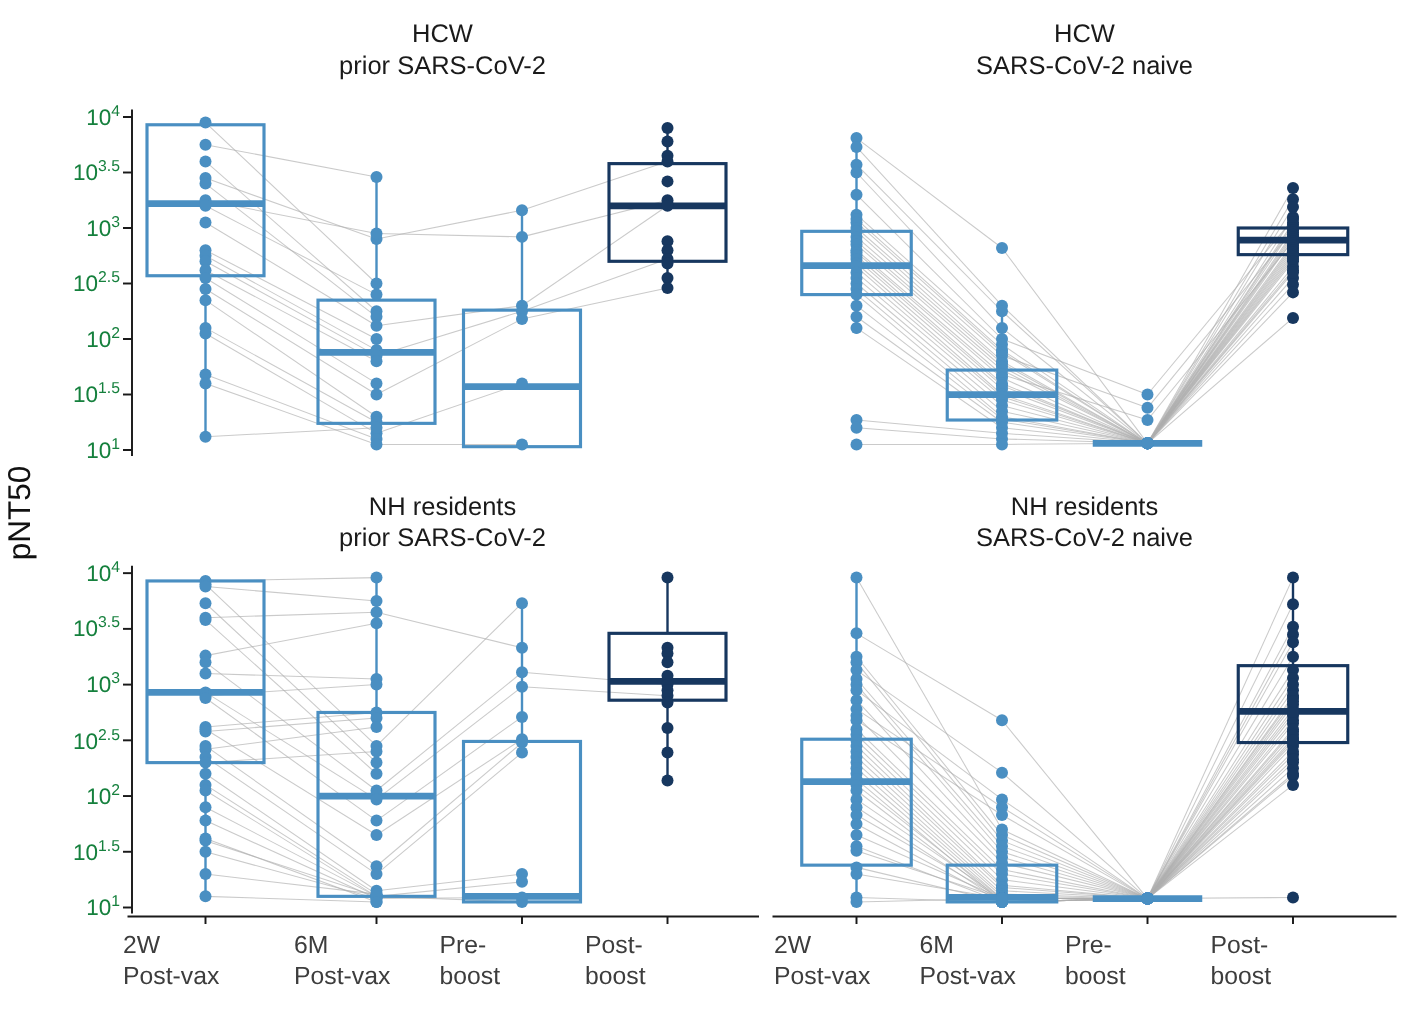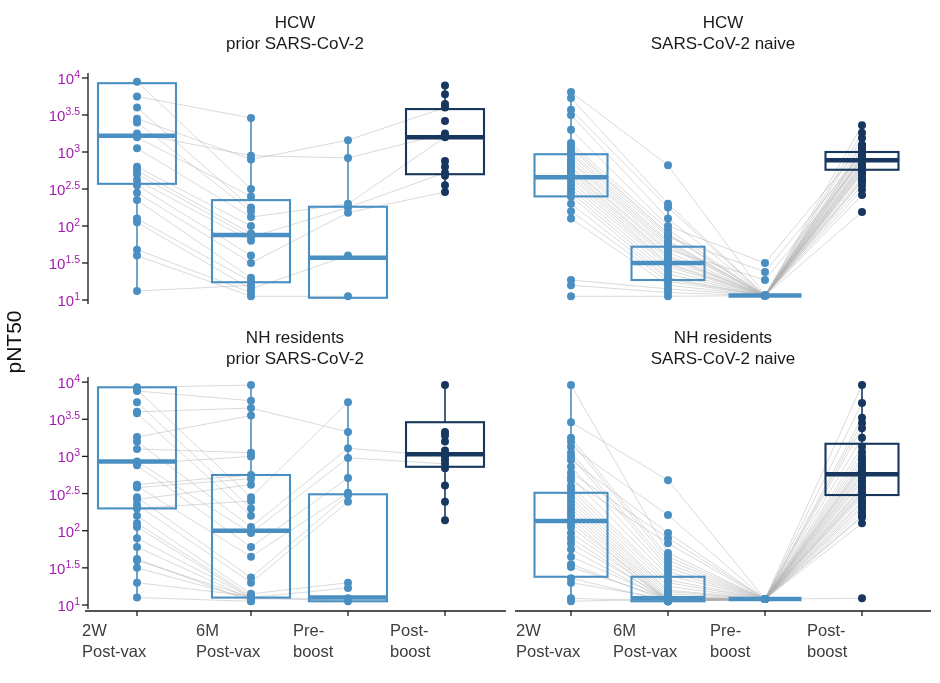--- a/index.html
+++ b/index.html
@@ -1,21 +1,21 @@
 <!DOCTYPE html>
 <html><head>
 <meta charset="utf-8">
 <style>
   html,body{margin:0;padding:0;background:#ffffff;}
   #stage{position:relative;width:940px;height:683px;background:#ffffff;overflow:hidden;
          font-family:"Liberation Sans", sans-serif;}
   #chart-svg{position:absolute;left:0;top:0;}
   .overlay{position:absolute;}
   .panel-title{font-size:17px;line-height:21px;color:#1a1a1a;text-align:center;}
-  .y-tick{font-size:15px;color:#a21caf;text-align:right;white-space:nowrap;}
+  .y-tick{font-size:15px;color:#15803d;text-align:right;white-space:nowrap;}
   .y-tick sup{font-size:10.5px;}
   .x-label{font-size:16.5px;line-height:21px;color:#3d3d3d;}
   .y-axis-title{font-size:21px;color:#111111;transform:rotate(-90deg);transform-origin:center center;
                 white-space:nowrap;text-align:center;}
 </style>
 </head>
 <body>
 
 <div id="stage">
 

